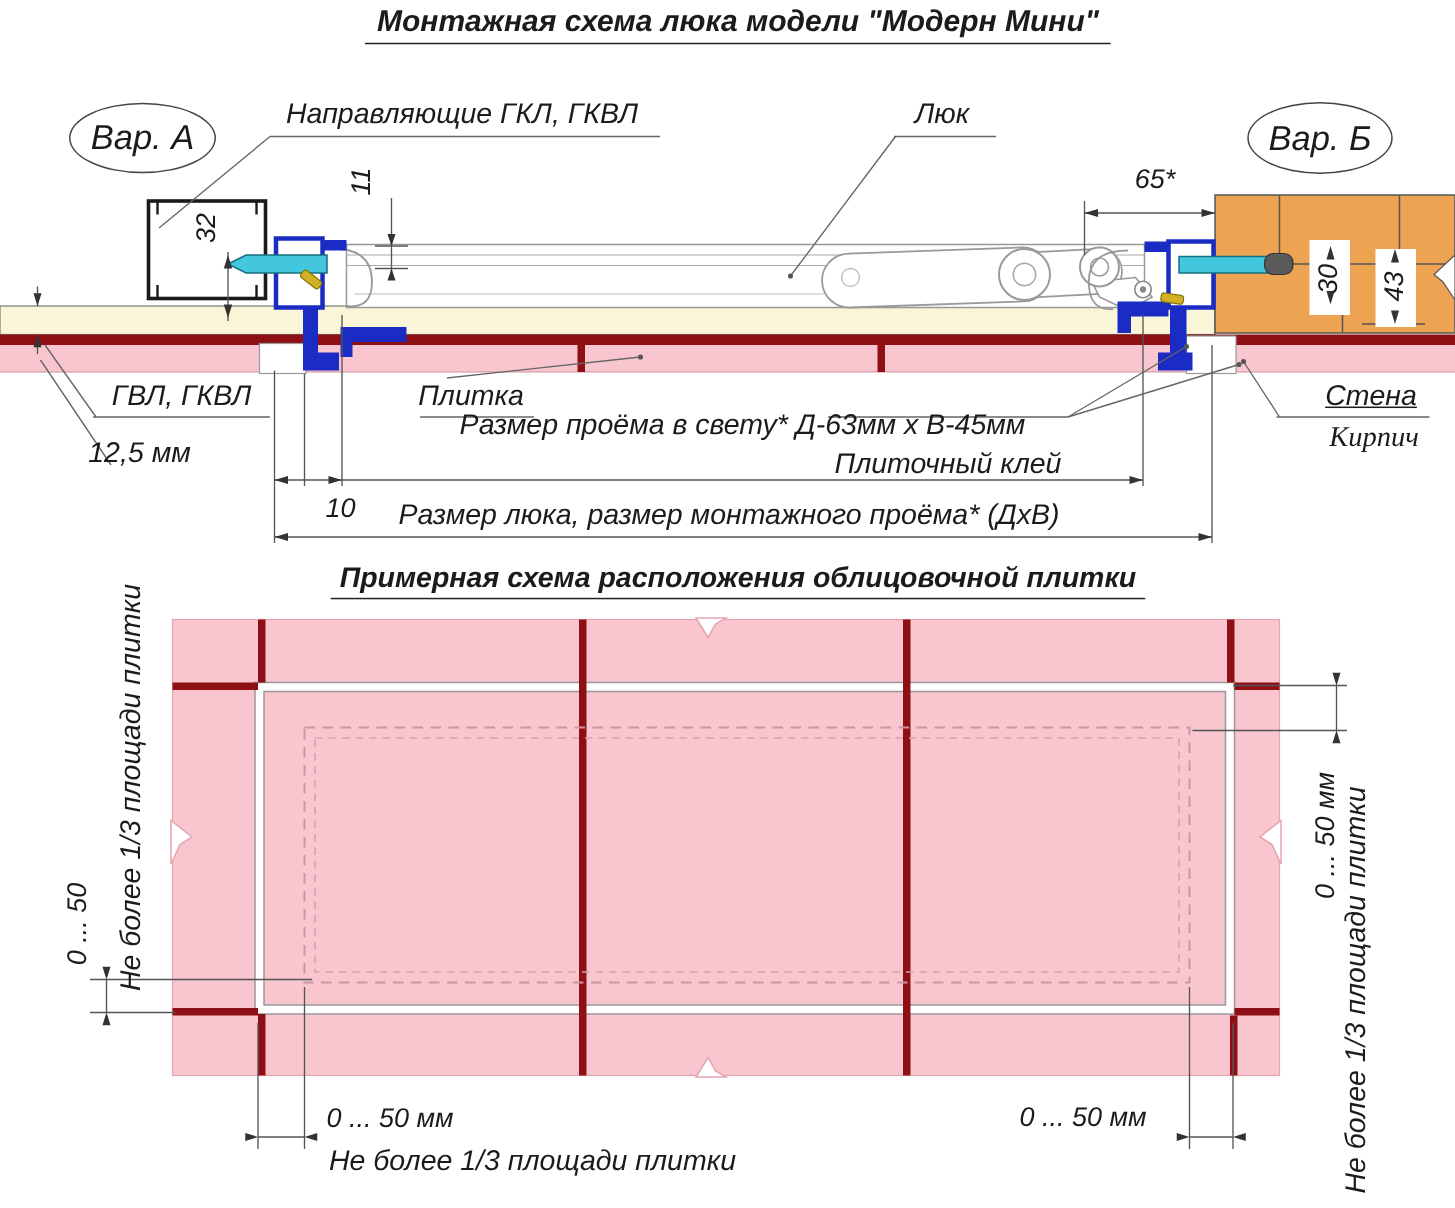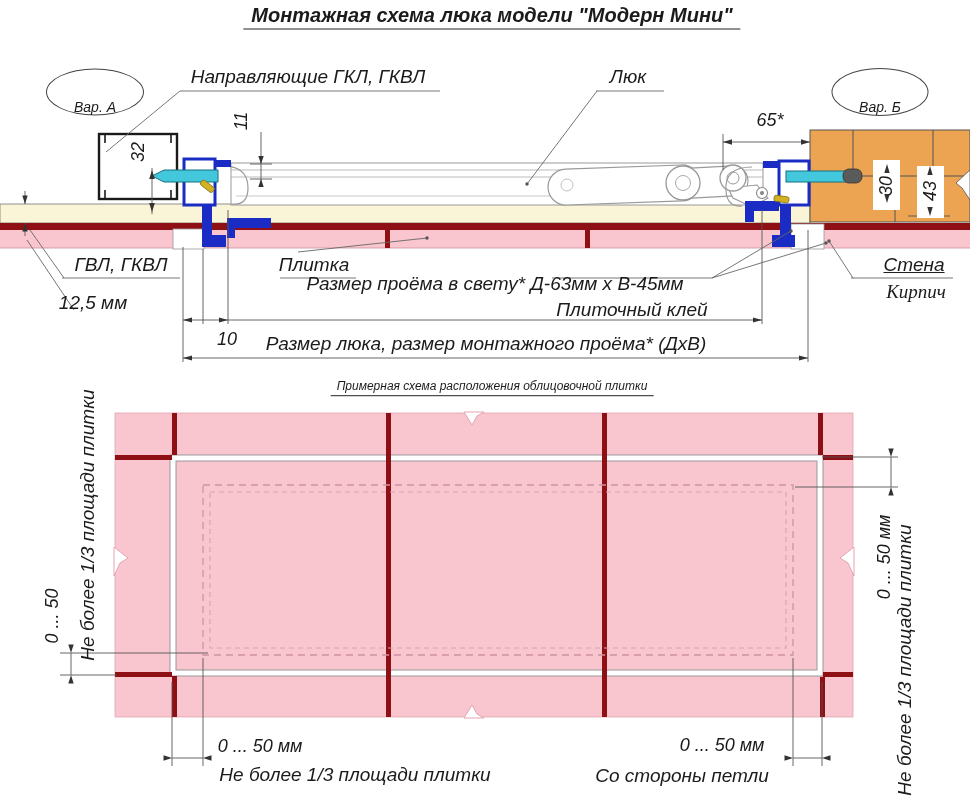--- a/index.html
+++ b/index.html
@@ -5,24 +5,24 @@
   html,body{margin:0;padding:0;background:#fff;}
   .stage{position:relative;width:970px;height:805px;background:#fff;overflow:hidden;
          font-family:"Liberation Sans",sans-serif;}
   .stage svg{position:absolute;left:0;top:0;}
   .t{position:absolute;white-space:nowrap;font-style:italic;color:#1b1b1b;
      transform:translate(-50%,-50%);line-height:1.05;}
   .r{transform:translate(-50%,-50%) rotate(-90deg);}
   .s18{font-size:18px;}
   .s19{font-size:19px;}
   .title{font-size:20px;font-weight:bold;border-bottom:1.6px solid #222;padding:0 8px 3px;}
-  .title2{font-size:12px;font-weight:normal;border-bottom:1.6px solid #222;padding:0 6px 2px;}
+  .title2{font-size:19px;font-weight:bold;border-bottom:1.6px solid #222;padding:0 6px 2px;}
   .bubble{position:absolute;transform:translate(-50%,-50%);border:1.4px solid #444;
-          border-radius:50%;display:flex;align-items:flex-end;justify-content:center;
-          font-style:italic;font-size:14px;color:#1b1b1b;background:#fff;}
+          border-radius:50%;display:flex;align-items:center;justify-content:center;
+          font-style:italic;font-size:23px;color:#1b1b1b;background:#fff;}
 </style>
 </head>
 <body>
 
 <div class="stage">
 
 <svg width="970" height="805" viewBox="0 0 970 805">
 
   <g>
     <rect x="0" y="204" width="810" height="19" fill="#f9f5d6" stroke="#777" stroke-width="0.8"></rect>
@@ -271,15 +271,14 @@
 
 <div class="t title2" style="left:492px;top:388px;">Примерная схема расположения облицовочной плитки</div>
 
 <div class="t s19 r" style="left:88px;top:525px;">Не более 1/3 площади плитки</div>
 <div class="t s18 r" style="left:52px;top:616px;">0 ... 50</div>
 <div class="t s18 r" style="left:884px;top:557px;">0 ... 50 мм</div>
 <div class="t s19 r" style="left:905px;top:660px;">Не более 1/3 площади плитки</div>
 <div class="t s18" style="left:260px;top:746px;">0 ... 50 мм</div>
 <div class="t s19" style="left:355px;top:775px;">Не более 1/3 площади плитки</div>
 <div class="t s18" style="left:722px;top:745px;">0 ... 50 мм</div>
-<div class="t s19" style="left:682px;top:776px;">Со стороны петли</div>
 
 </div>
 
 </body></html>

